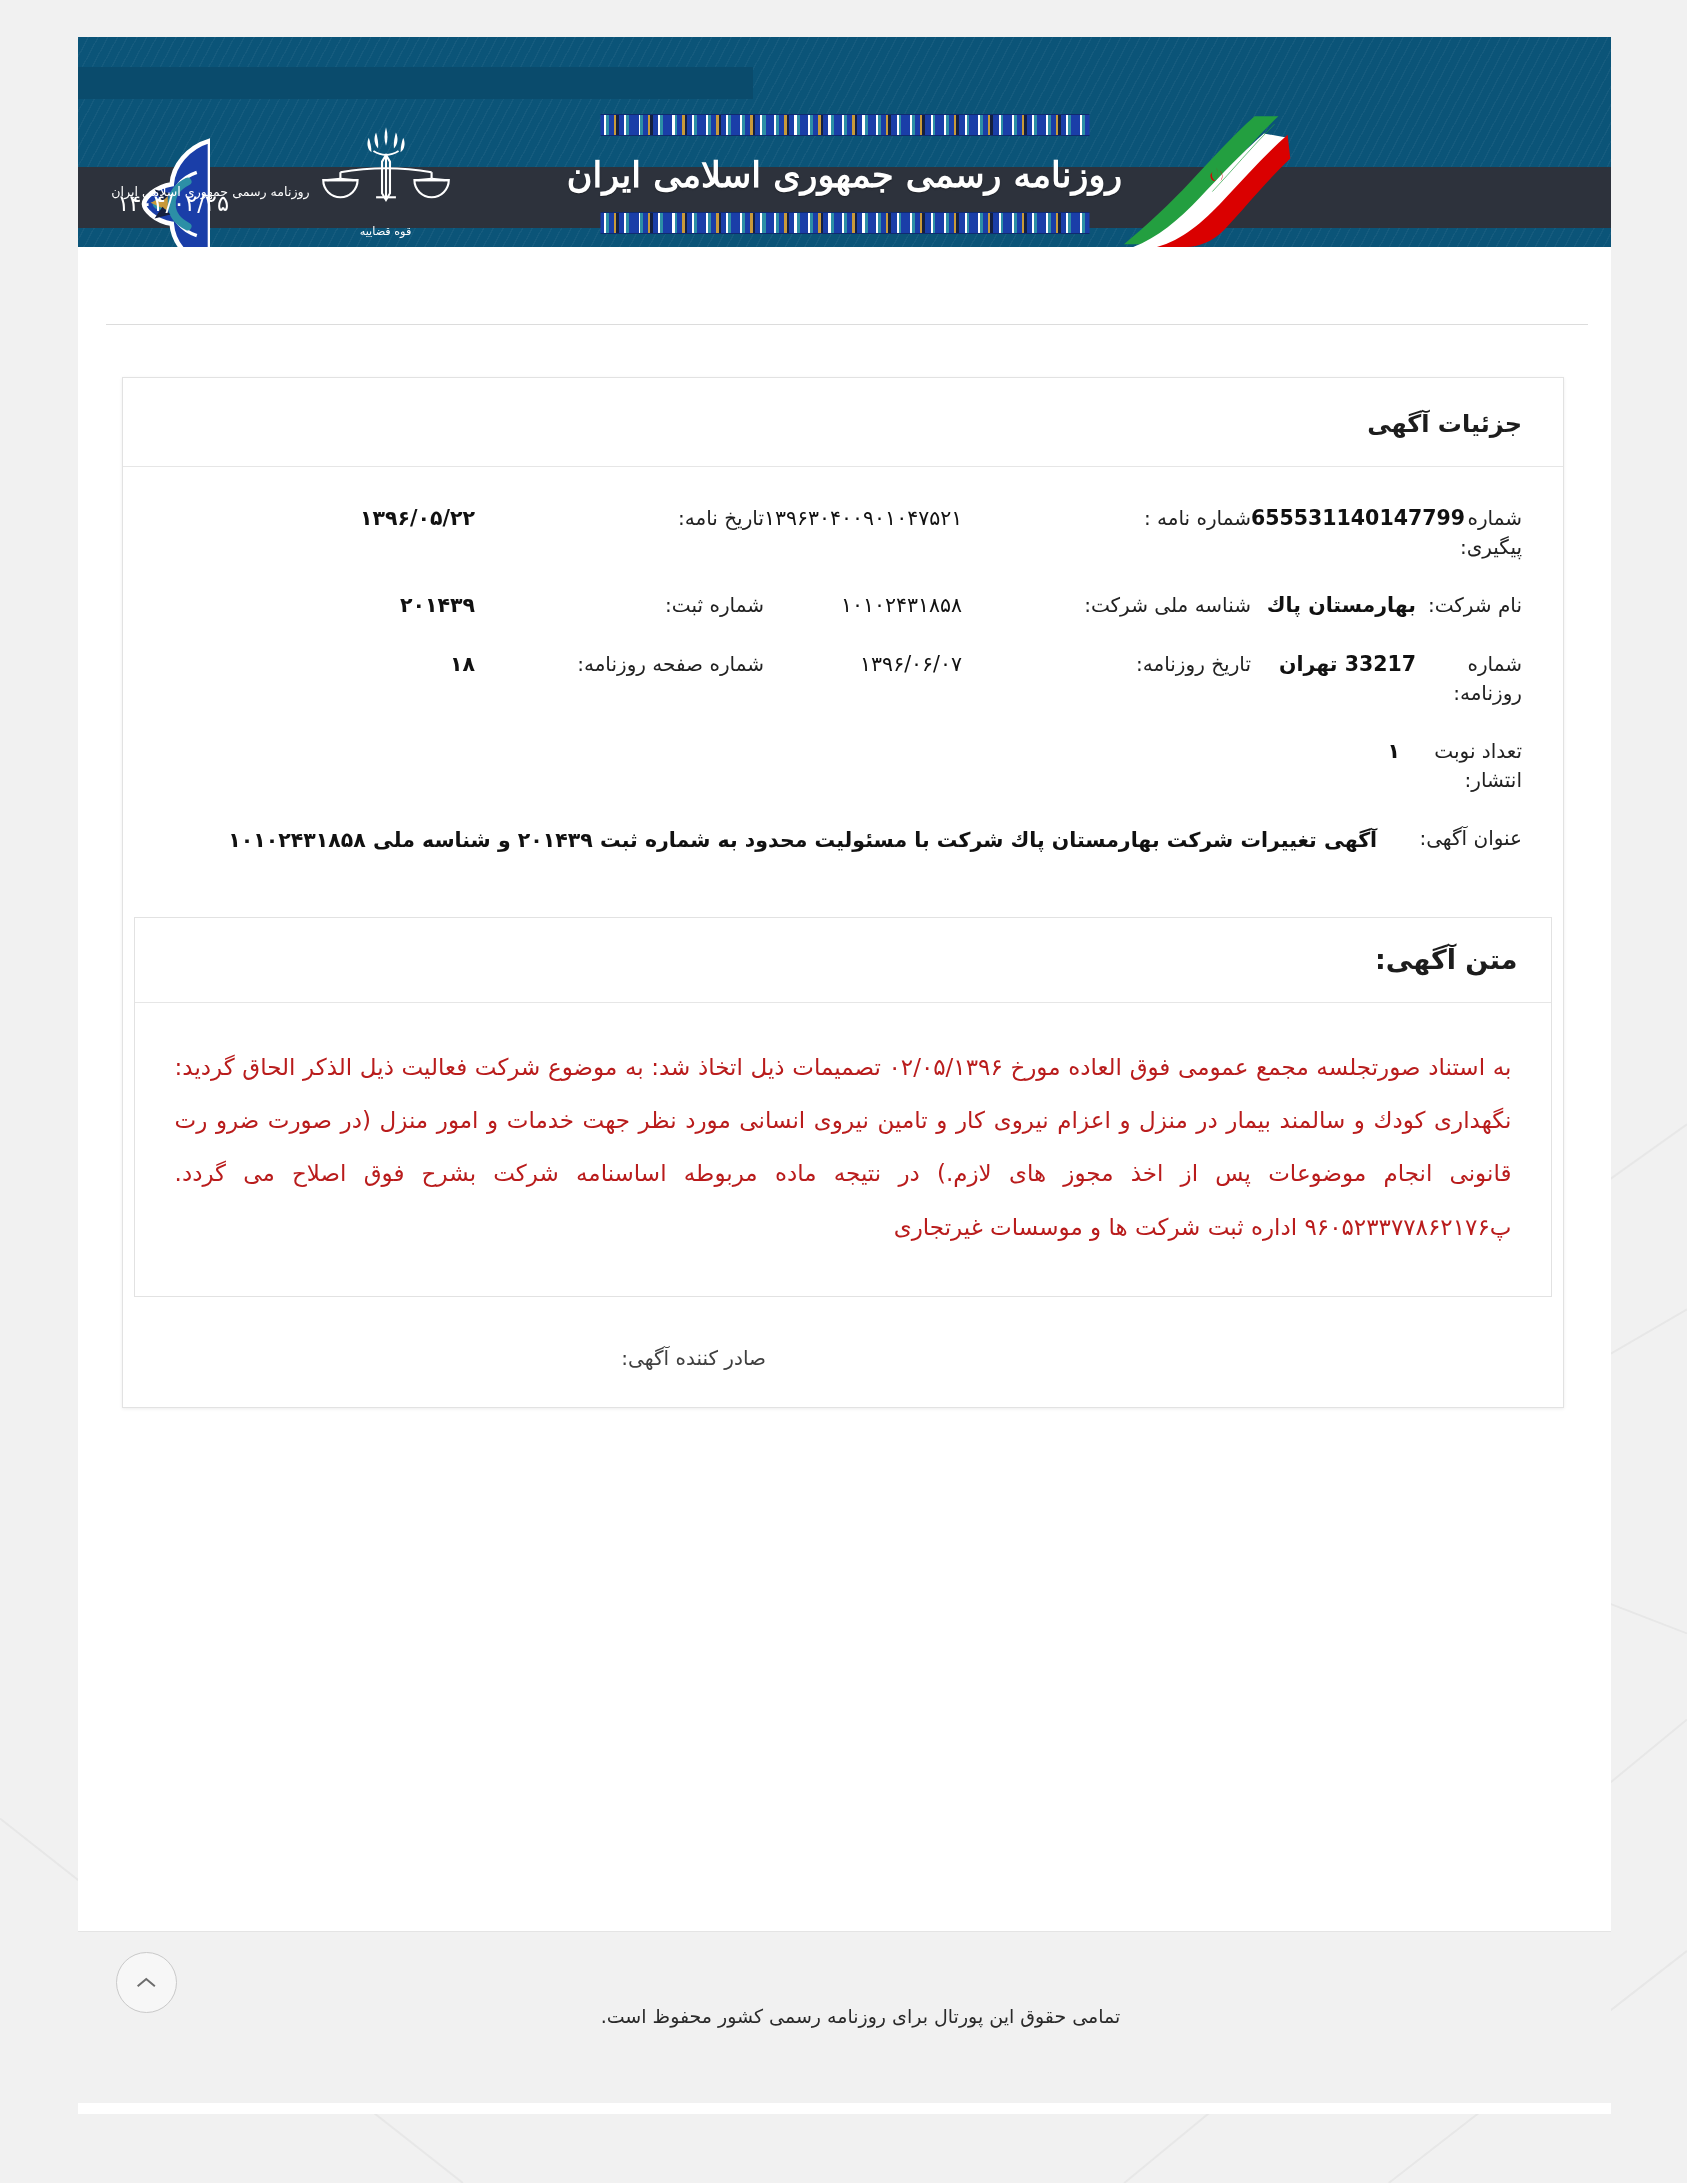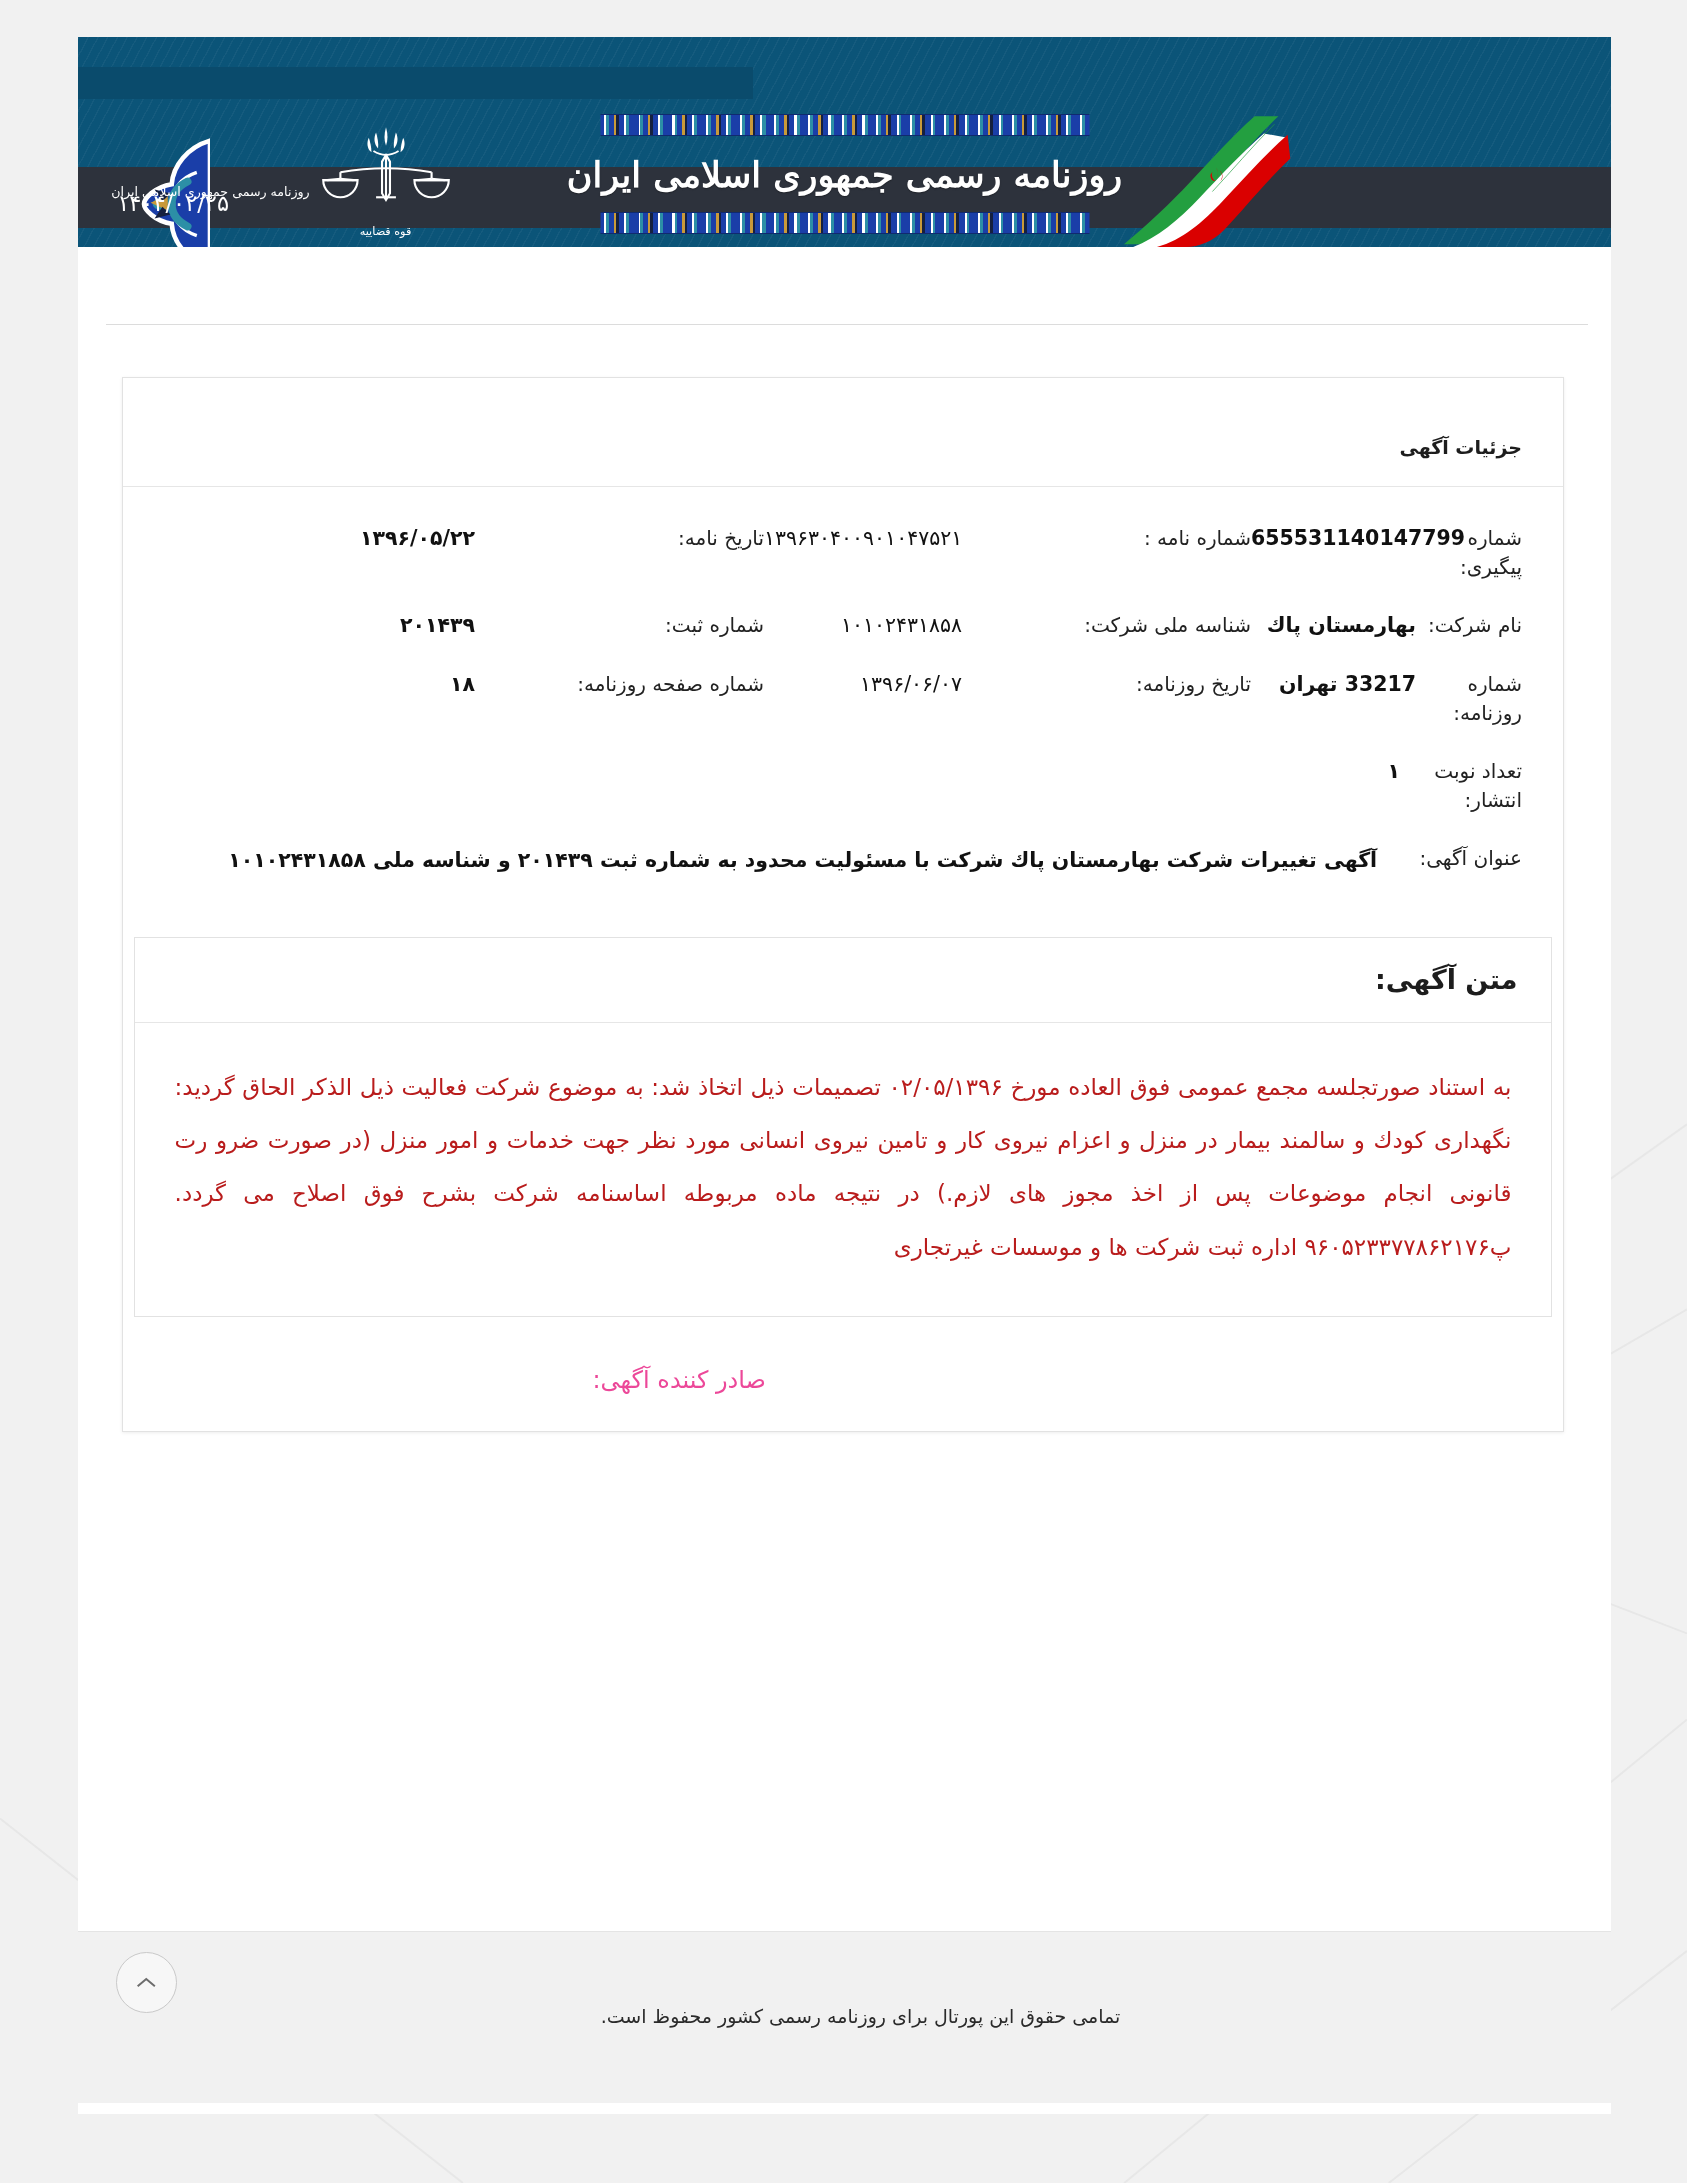--- a/index.html
+++ b/index.html
@@ -190,25 +190,24 @@
     border: 0.7px solid #e2e2e2;
     box-shadow: 0 1.3px 3.3px rgba(0,0,0,0.07);
     z-index: 3;
   }
   .card-head {
     padding: 32px 41px 28px 41px;
     border-bottom: 1.3px solid #e6e6e6;
     text-align: right;
   }
   .card-head h1 {
-    font-size: 19px;
+    font-size: 24px;
     font-weight: bold;
     color: #1d1d1d;
     letter-spacing: 0px;
-    margin-top: 26px;
   }
   .card-body {
     padding: 37px 41px 20px 41px;
   }
 
   
   .drow {
     display: grid;
     grid-template-columns: 106px 165px 1fr 198px 1fr 165px 146px;
     align-items: start;
@@ -294,22 +293,22 @@
     padding: 22.5px 41px 37px 41px;
   }
   .issuer-val {
     font-weight: bold;
     font-size: 22px;
     text-align: right;
     color: #111;
   }
   .issuer-lbl {
     text-align: right;
-    font-size: 24px;
-    color: #ec4899;
+    font-size: 20px;
+    color: #404040;
   }
 
   
   .footer {
     position: absolute;
     left: 78px;
     top: 1931px;
     width: 1533px;
     height: 172px;
     background: #f1f1f1;

